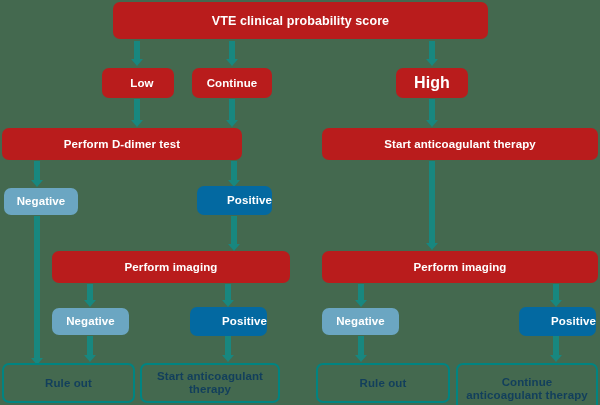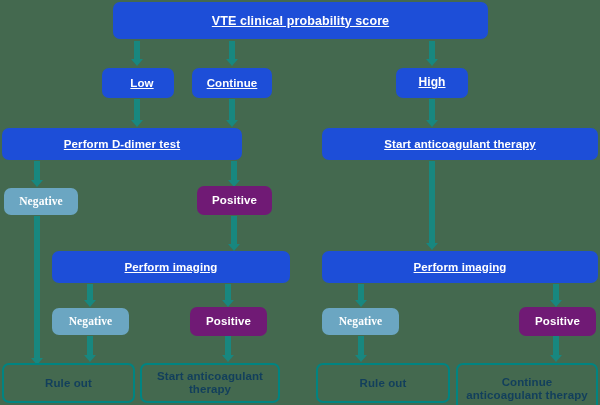--- a/index.html
+++ b/index.html
@@ -25,32 +25,31 @@
     display: flex;
     align-items: center;
     justify-content: center;
     text-align: center;
     border-radius: 7px;
     font-weight: bold;
     line-height: 1.12;
     letter-spacing: 0.1px;
   }
   .node.teal {
-    background: #1d4ed8;
+    background: #b91c1c;
     color: #ffffff;
-    text-decoration: underline;
   }
   .node.lightblue {
     background: #6ba6c2;
     color: #ffffff;
-    font-family: Liberation Serif, serif;
   }
   .node.navy {
-    background: #701a75;
+    background: #0369a1;
     color: #ffffff;
+    justify-content: flex-end;
   }
   .node.outline {
     background: transparent;
     color: #123f5c;
     border: 2px solid #008481;
   }
   
   .conn {
     position: absolute;
   }
@@ -90,21 +89,21 @@
     <div class="stem" style="left:3px; width:6px; height:18px;"></div>
     <div class="head" style="left:0px; top:18px;"></div>
   </div>
 
   <div class="node teal" style="left:102px; top:68px; width:72px; height:30px; font-size:11.5px;padding-left:8px;">
     <span>Low</span>
   </div>
   <div class="node teal" style="left:192px; top:68px; width:80px; height:30px; font-size:11.5px;">
     <span>Continue</span>
   </div>
-  <div class="node teal" style="left:396px; top:68px; width:72px; height:30px; font-size:12px;">
+  <div class="node teal" style="left:396px; top:68px; width:72px; height:30px; font-size:16px;">
     <span>High</span>
   </div>
 
   <div class="conn" style="left:131px; top:99px; width:12px; height:30px;">
     <div class="stem" style="left:3px; width:6px; height:21px;"></div>
     <div class="head" style="left:0px; top:21px;"></div>
   </div>
   <div class="conn" style="left:226px; top:99px; width:12px; height:30px;">
     <div class="stem" style="left:3px; width:6px; height:21px;"></div>
     <div class="head" style="left:0px; top:21px;"></div>

